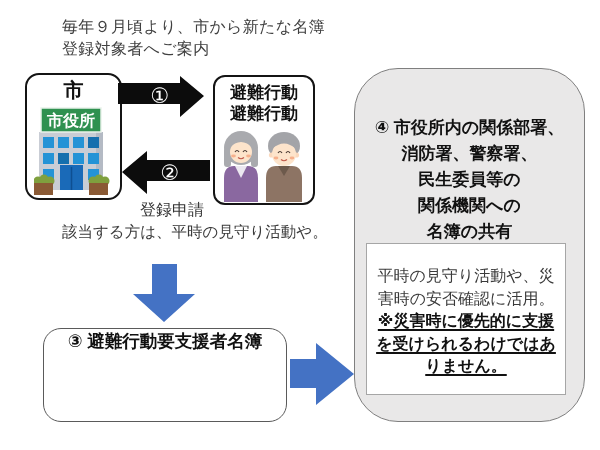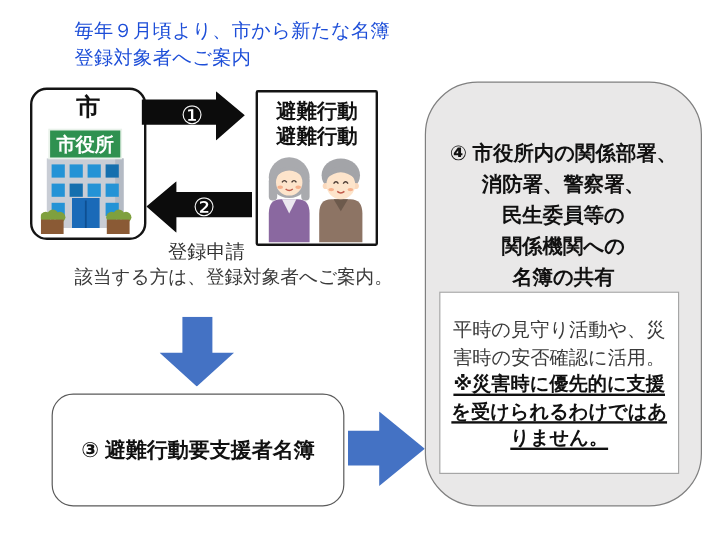--- a/index.html
+++ b/index.html
@@ -1,43 +1,43 @@
 <!DOCTYPE html>
 <html><head>
 <meta charset="utf-8">
 <style>
   html,body{margin:0;padding:0;background:#fff;}
   .canvas{position:relative;width:600px;height:450px;background:#ffffff;overflow:hidden;
           font-family:"Liberation Sans","DejaVu Sans",sans-serif;}
   
-  .hdr{position:absolute;left:62px;top:16px;font-size:16px;line-height:22px;color:#1d4ed8;letter-spacing:.3px;}
+  .hdr{position:absolute;left:62px;top:16px;font-size:16px;line-height:22px;color:#404040;letter-spacing:.3px;}
   
   .box-city{position:absolute;left:25px;top:73px;width:97px;height:127px;box-sizing:border-box;
             border:2.5px solid #141414;border-radius:14px;background:#fff;}
   .box-city .title{text-align:center;font-weight:bold;font-size:20px;line-height:24px;margin-top:3px;color:#111;}
   .box-city svg{position:absolute;left:7px;top:31px;}
   
   .box-support{position:absolute;left:213px;top:75px;width:102px;height:130px;box-sizing:border-box;
-               border:2.5px solid #141414;border-radius:2px;background:#fff;}
+               border:2.5px solid #141414;border-radius:12px;background:#fff;}
   .box-support .title{text-align:center;font-weight:bold;font-size:17px;line-height:21px;margin-top:5px;color:#111;}
   .box-support svg{position:absolute;left:3px;bottom:1px;}
   
   .arrow1{position:absolute;left:118px;top:76px;width:88px;height:41px;}
   .arrow2{position:absolute;left:122px;top:151px;width:88px;height:43px;}
   
   .reg-label{position:absolute;left:117px;top:200px;width:110px;text-align:center;font-size:16px;color:#333;}
   .note{position:absolute;left:49px;top:222px;font-size:15.5px;line-height:19px;color:#3a3a3a;}
   .note .l2{padding-left:13px;}
   
   .down-arrow{position:absolute;left:133px;top:264px;}
   .right-arrow{position:absolute;left:290px;top:343px;}
   
   .box3{position:absolute;left:43px;top:328px;width:244px;height:94px;box-sizing:border-box;
         border:1.5px solid #5a5a5a;border-radius:18px;background:#fff;
-        display:flex;flex-direction:column;justify-content:center;
+        display:flex;flex-direction:column;justify-content:space-between;
         text-align:center;font-weight:bold;font-size:17.5px;line-height:24px;color:#111;}
   
   .box4{position:absolute;left:354px;top:68px;width:231px;height:354px;box-sizing:border-box;
         background:#e9e8e8;border:1.5px solid #7f7f7f;border-radius:44px;}
   .box4-text{position:absolute;top:46px;left:0;right:0;text-align:center;
              font-weight:bold;font-size:17px;line-height:26px;color:#111;}
   .box4-inner{position:absolute;left:11px;top:174px;width:200px;height:152px;box-sizing:border-box;
               background:#fff;border:1.5px solid #a6a6a6;text-align:center;
               font-size:16px;line-height:22.5px;color:#3a3a3a;padding:21px 8px 0;}
   .box4-inner .em{font-weight:bold;color:#111;text-decoration:underline;
@@ -133,21 +133,21 @@
       <path d="M 60,27 q 2,-3 4,0" stroke="#4a3a33" stroke-width="1.2" fill="none"></path>
       <path d="M 68,27 q 2,-3 4,0" stroke="#4a3a33" stroke-width="1.2" fill="none"></path>
       <ellipse cx="58" cy="32" rx="2.4" ry="1.4" fill="#f6b08c"></ellipse>
       <ellipse cx="74" cy="32" rx="2.4" ry="1.4" fill="#f6b08c"></ellipse>
       <path d="M 63,33.5 q 3,2.5 6,0" stroke="#c05a4a" stroke-width="1.2" fill="none"></path>
     </svg>
   </div>
 
   <div class="reg-label">登録申請</div>
   <div class="note">
-    <div class="l2">該当する方は、登録対象者へご案内。</div>
+    <div class="l2">該当する方は、平時の見守り活動や。</div>
   </div>
 
   <div class="down-arrow">
     <svg width="62" height="58" viewBox="0 0 62 58">
       <polygon points="19,0 44,0 44,30 62,30 31,58 0,30 19,30" fill="#4472c4"></polygon>
     </svg>
   </div>
 
   <div class="box3">
     <div>③ 避難行動要支援者名簿</div>

